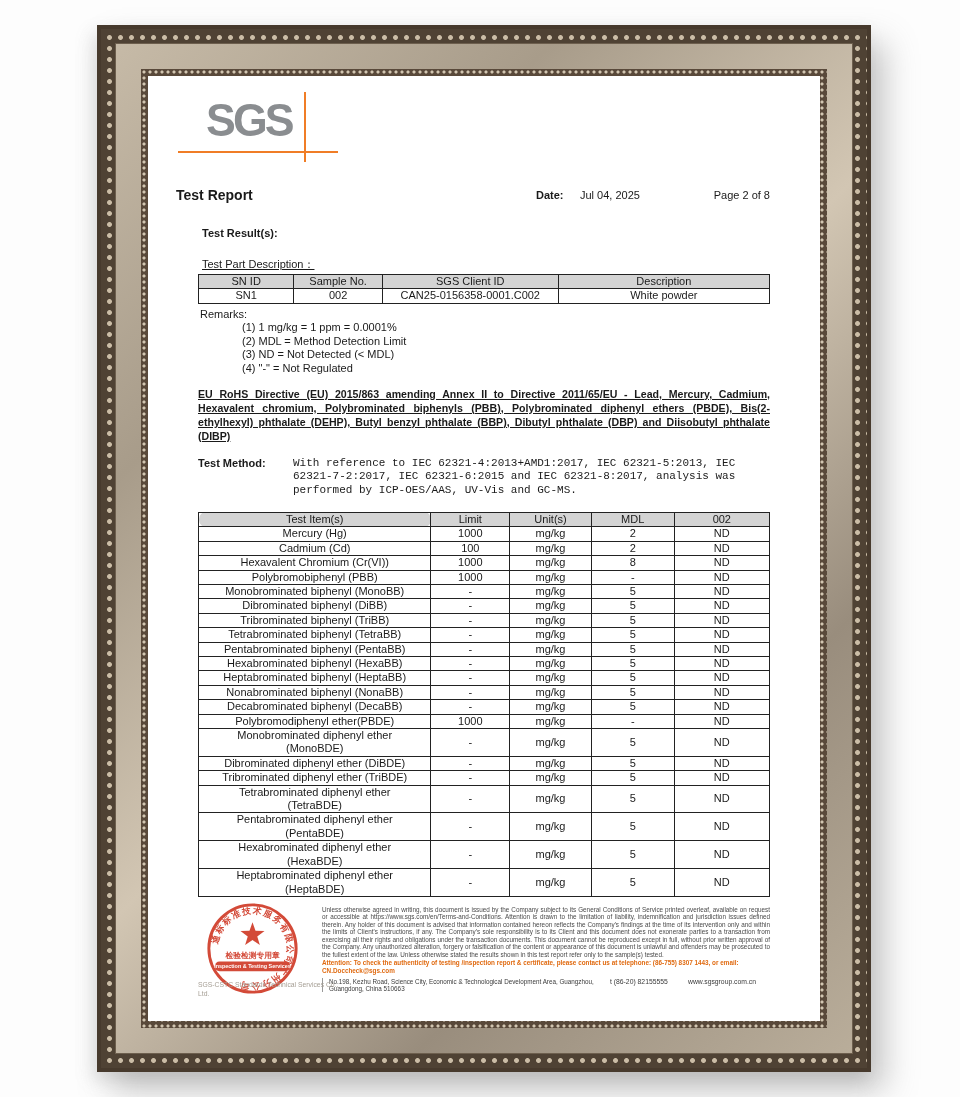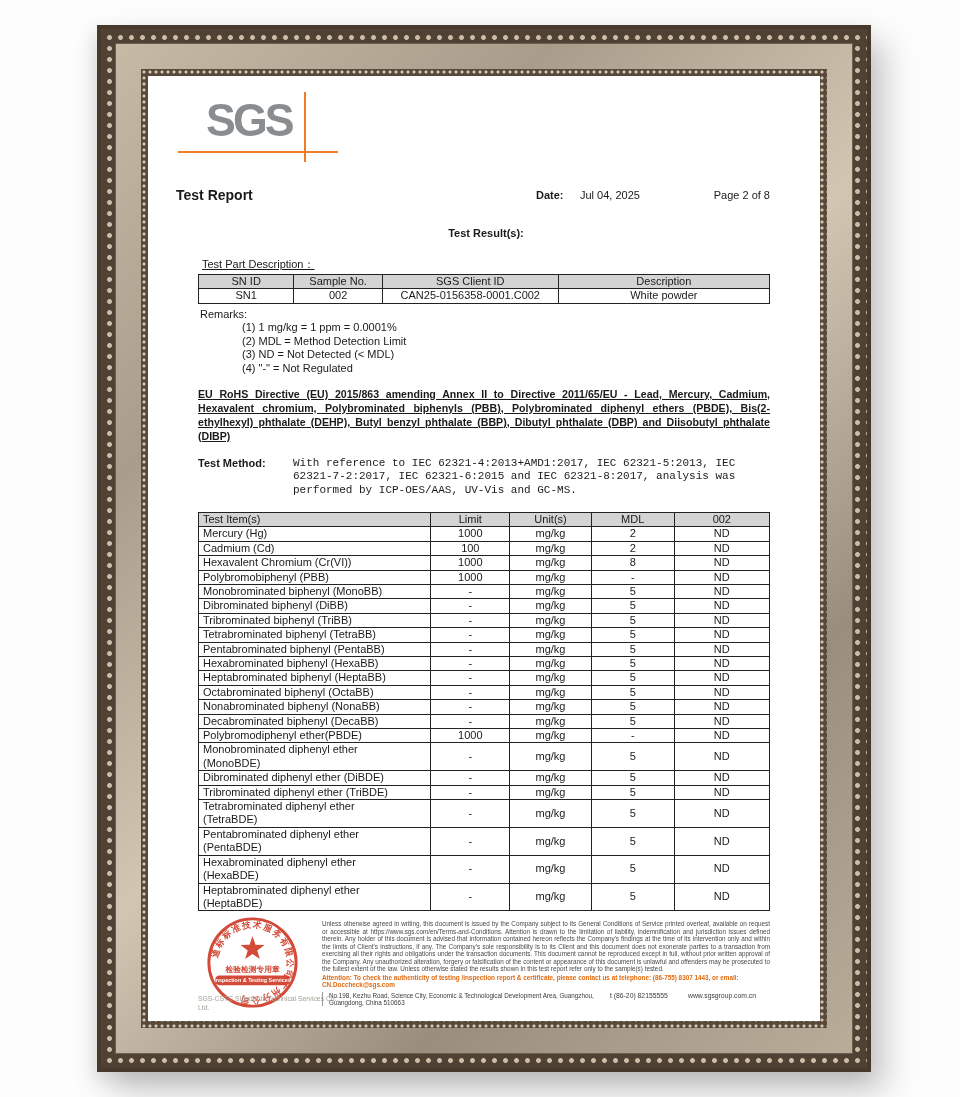--- a/index.html
+++ b/index.html
@@ -44,31 +44,31 @@
   .logo-hline{position:absolute;left:4px;top:49px;width:160px;height:2px;background:#f07d26;}
   .logo-vline{position:absolute;left:130px;top:-10px;width:2px;height:70px;background:#f07d26;}
 
   
   .report-header{position:relative;margin-top:21px;height:16px;}
   .report-title{position:absolute;left:-22px;top:0;font-size:14px;font-weight:bold;}
   .date-label{position:absolute;left:338px;top:2px;font-weight:bold;}
   .date-value{position:absolute;left:382px;top:2px;}
   .page-info{position:absolute;right:0;top:2px;}
 
-  .section-label{font-weight:bold;margin-top:24px;margin-left:4px;text-align:center;}
+  .section-label{font-weight:bold;margin-top:24px;margin-left:4px;}
   .part-label{margin-top:18px;text-decoration:underline;font-size:11px;margin-left:4px;}
 
   
   table{border-collapse:collapse;width:100%;table-layout:fixed;}
   th,td{border:1px solid #222;font-weight:normal;font-size:11px;line-height:1.22;
         padding:0 4px;text-align:center;overflow:hidden;}
   thead th{background:#d4d4d4;}
   .sample-table{margin-top:2px;}
   .results-table{margin-top:14px;}
-  .results-table th:first-child,.results-table td:first-child{text-align:left;white-space:pre-line;}
+  .results-table th:first-child,.results-table td:first-child{text-align:center;white-space:pre-line;border-radius:7px;}
 
   
   .remarks-label{margin-top:4px;margin-left:2px;}
   .remark-item{margin-left:44px;margin-top:1.5px;}
 
   
   .directive{margin-top:14px;font-weight:bold;text-decoration:underline;
              font-size:10.6px;line-height:1.32;text-align:justify;}
   .method-row{display:flex;margin-top:13px;}
   .method-label{font-weight:bold;width:95px;flex:none;}
@@ -248,27 +248,20 @@
                     <td>ND</td>
                   </tr>
                   <tr>
                     <td>Heptabrominated biphenyl (HeptaBB)</td>
                     <td>-</td>
                     <td>mg/kg</td>
                     <td>5</td>
                     <td>ND</td>
                   </tr>
                   <tr>
-                    <td>Octabrominated biphenyl (OctaBB)</td>
-                    <td>-</td>
-                    <td>mg/kg</td>
-                    <td>5</td>
-                    <td>ND</td>
-                  </tr>
-                  <tr>
                     <td>Nonabrominated biphenyl (NonaBB)</td>
                     <td>-</td>
                     <td>mg/kg</td>
                     <td>5</td>
                     <td>ND</td>
                   </tr>
                   <tr>
                     <td>Decabrominated biphenyl (DecaBB)</td>
                     <td>-</td>
                     <td>mg/kg</td>

